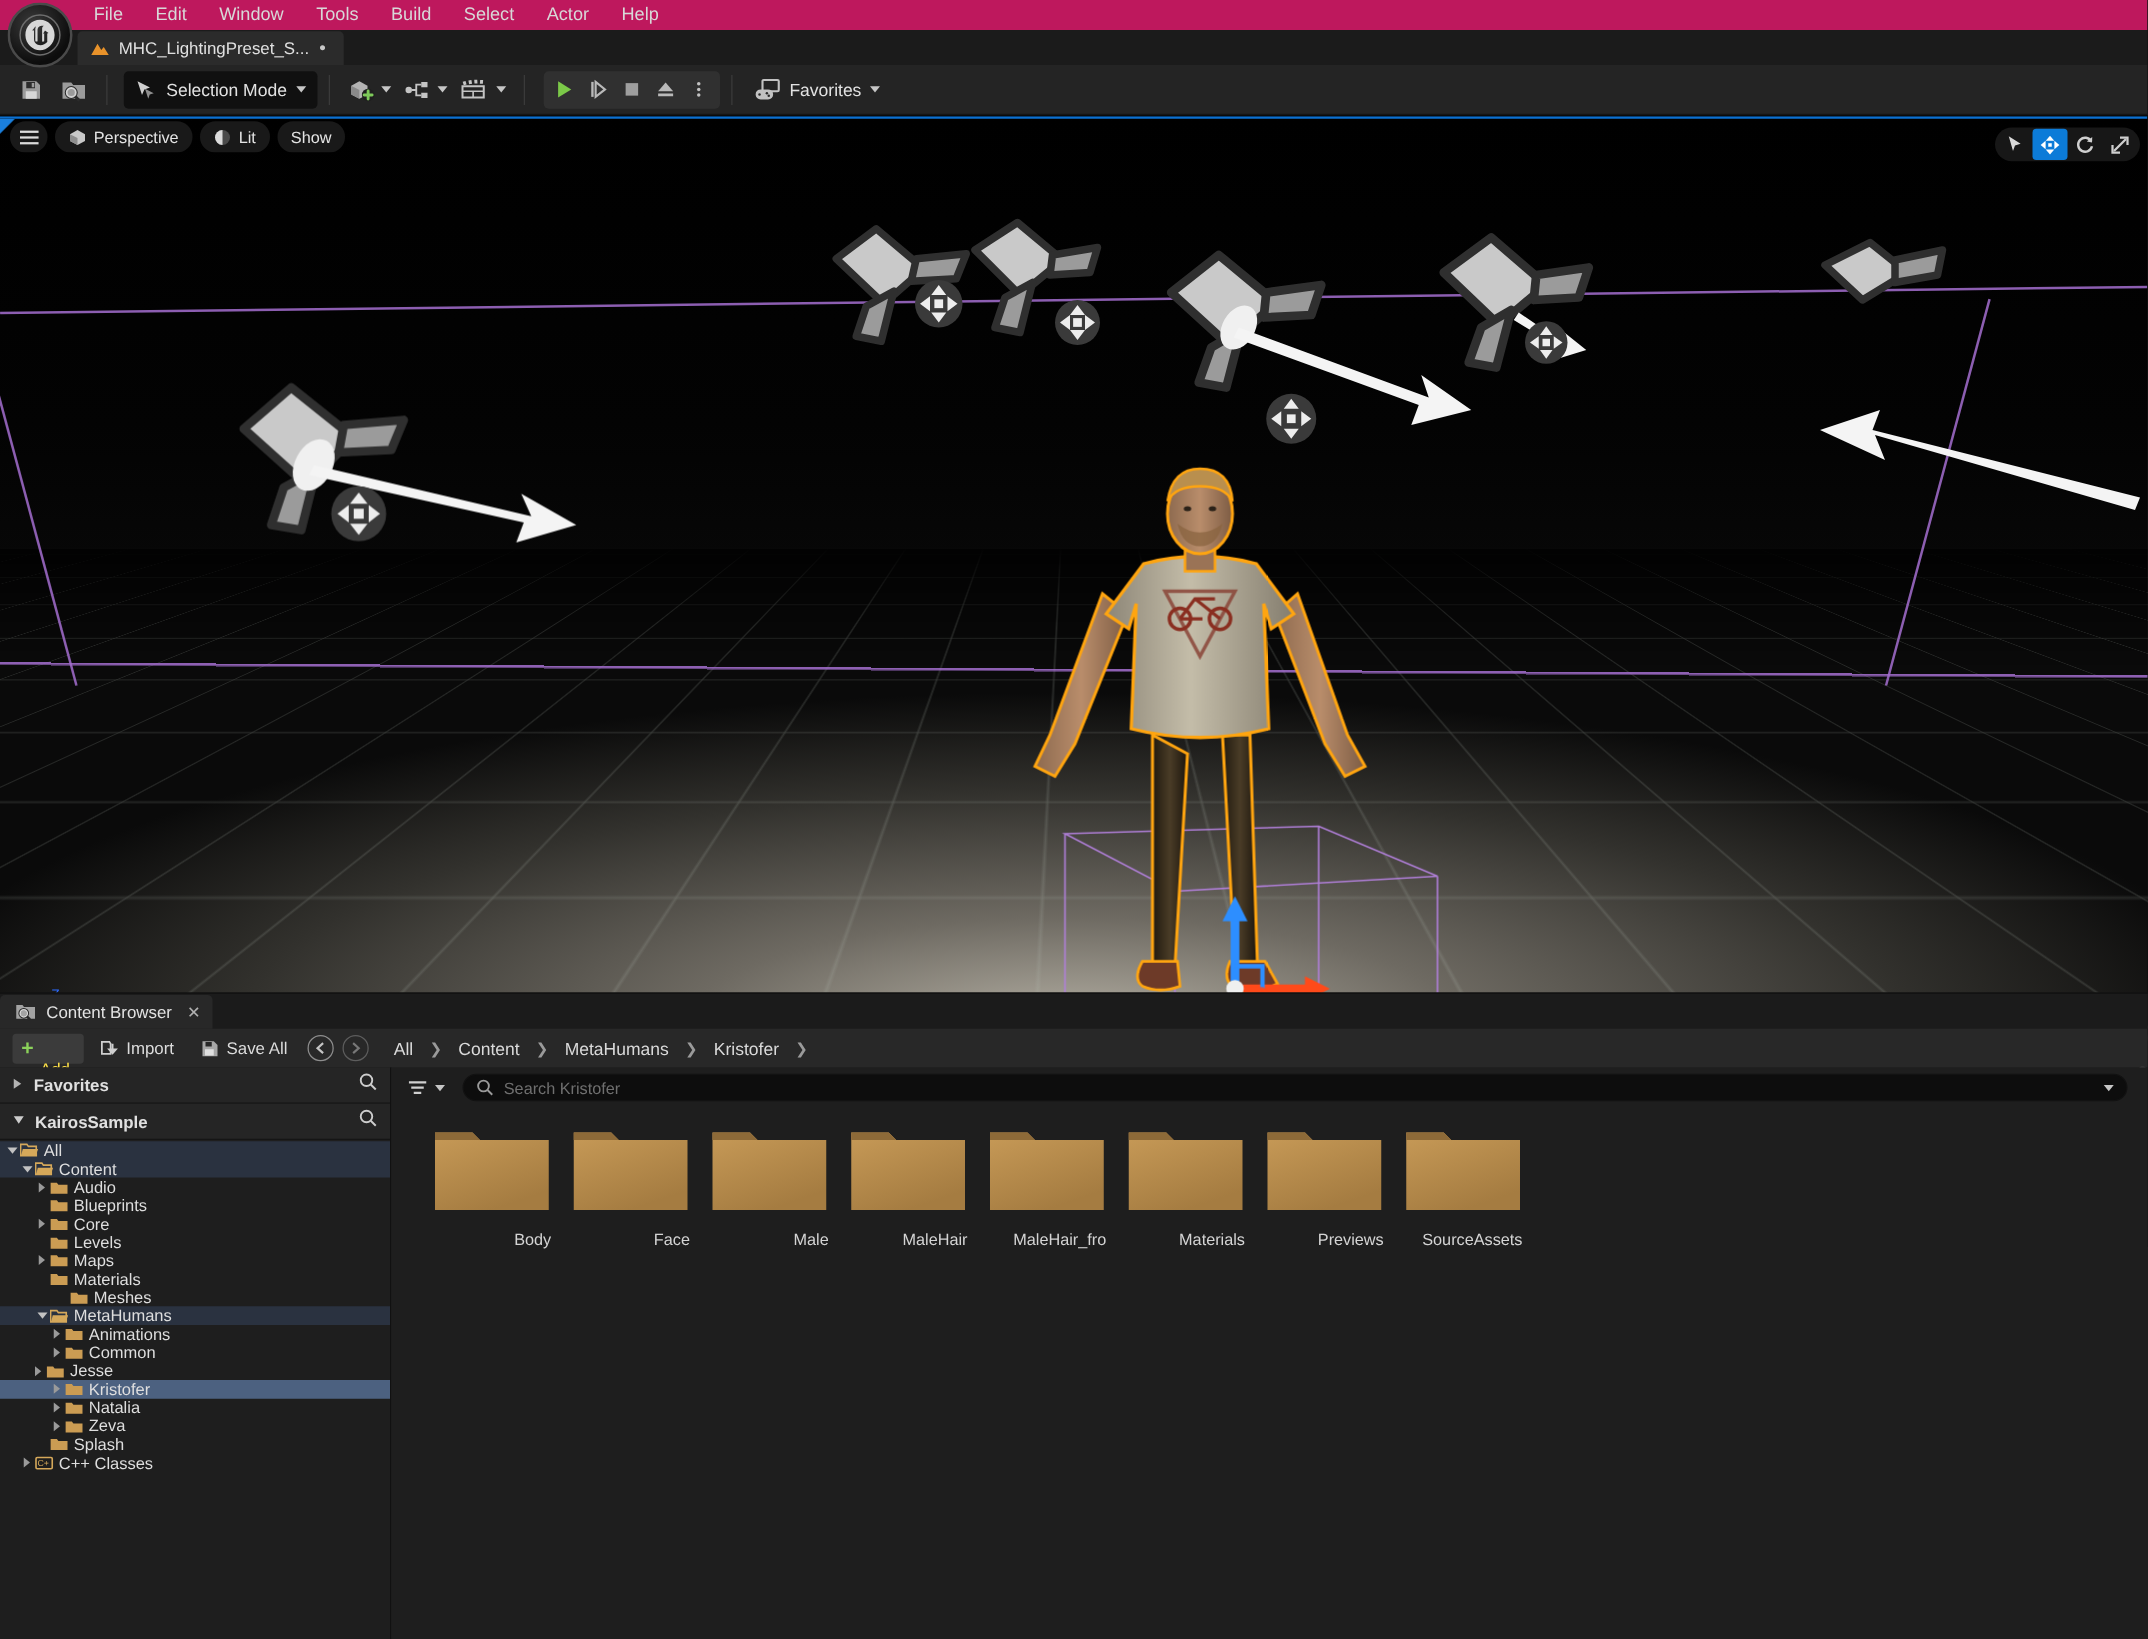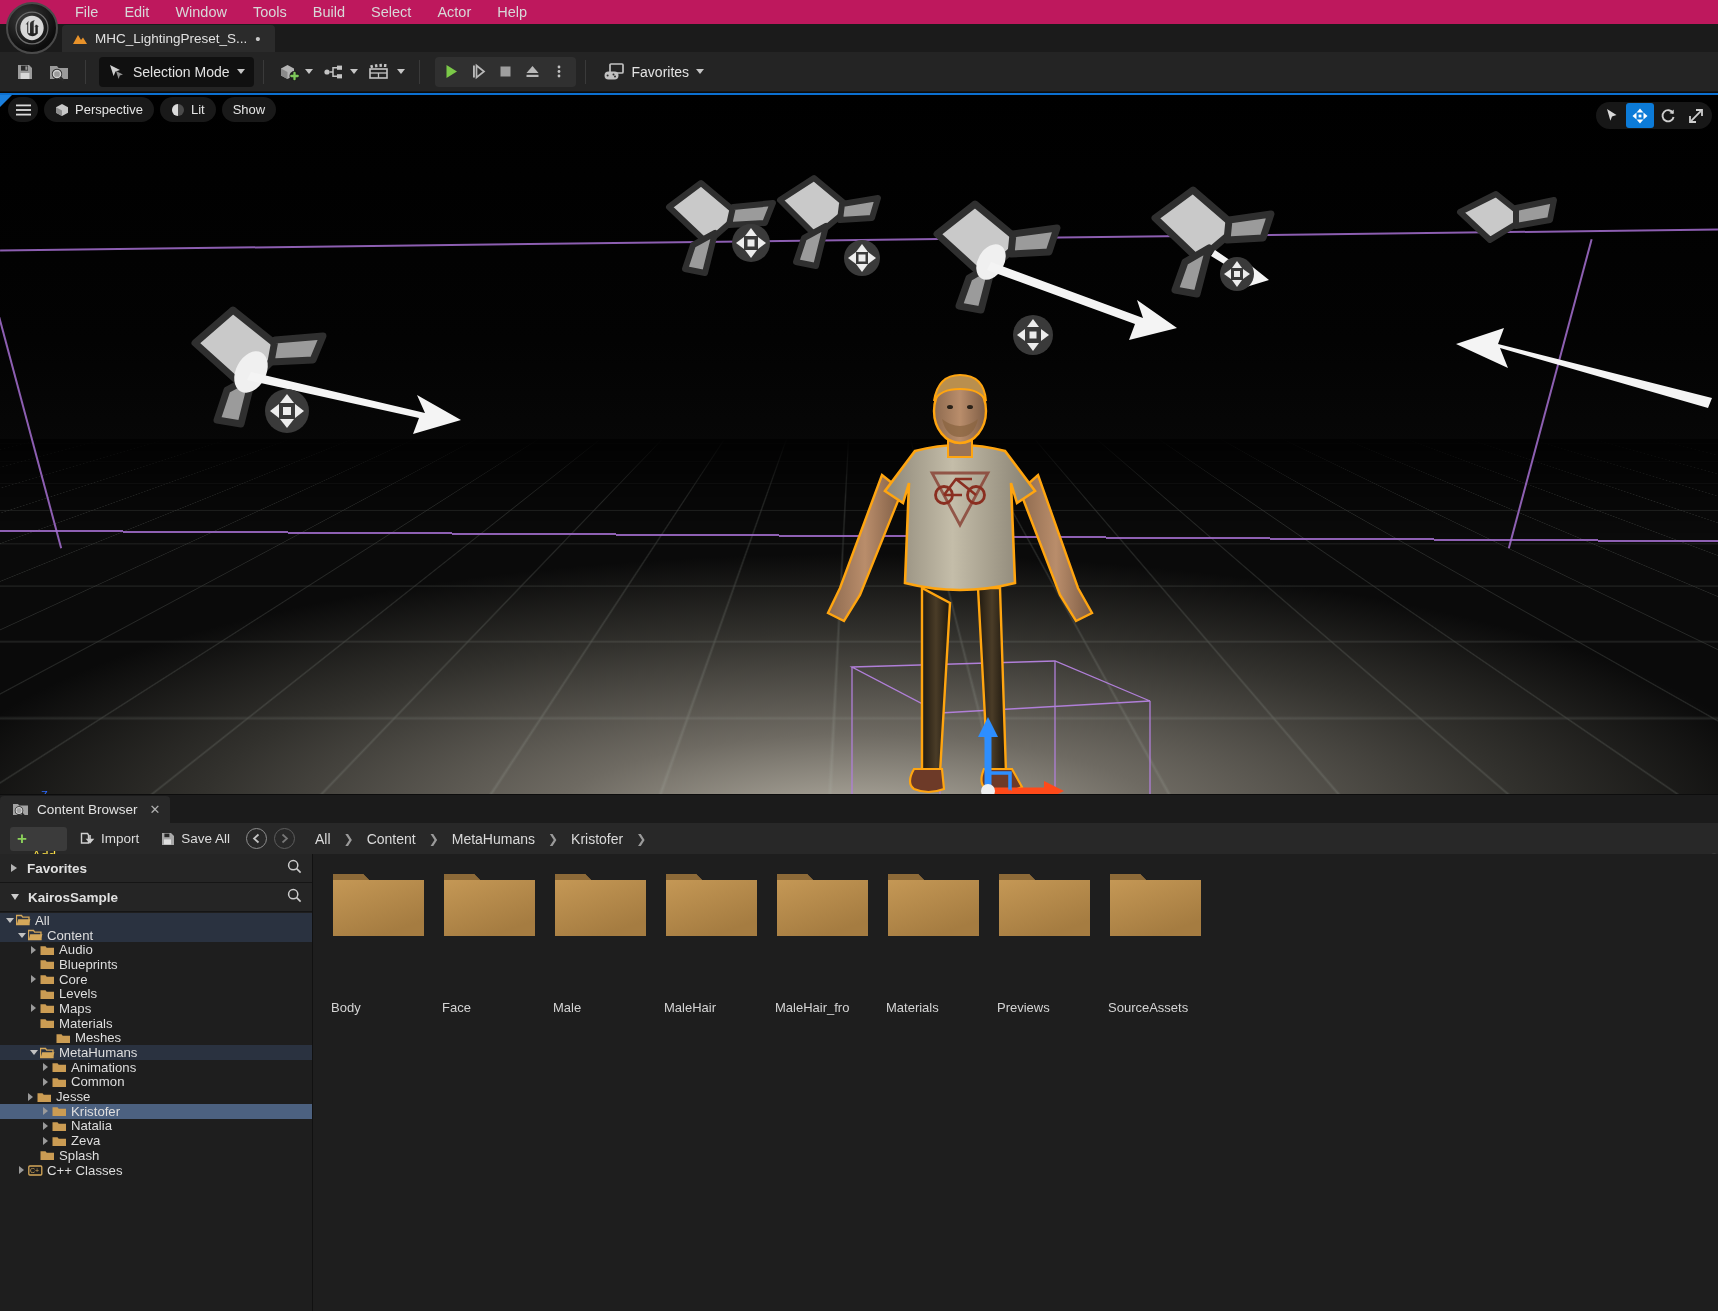--- a/index.html
+++ b/index.html
@@ -131,21 +131,21 @@
   .tfolder { width:15px; height:12px; margin:0 4px 0 1px; flex:0 0 15px; }
   .tlabel { color:#dedede; }
 
   #cb-right { flex:1; background:#1e1e1e; position:relative; }
   #filterbar { height:32px; display:flex; align-items:center; padding:0 10px; }
   #filter-btn { display:flex; align-items:center; height:24px; padding:0 4px; border-radius:3px; }
   #searchbox { flex:1; height:22px; background:#0d0d0d; border:1px solid #121212; border-radius:11px;
                display:flex; align-items:center; padding:0 10px; margin-left:10px; margin-right:6px; }
   #searchbox .sph { font-size:13px; color:#6f6f6f; margin-left:8px; flex:1; }
   #assetgrid { display:flex; padding:14px 0 0 18px; gap:0; }
-  .tile { width:110px; margin-right:0; display:flex; flex-direction:column; align-items:flex-start;gap:48px; }
+  .tile { width:110px; margin-right:0; display:flex; flex-direction:column; align-items:flex-end; }
   .folder-ic { width:95px; height:72px; }
   .tile-label { font-size:13px; color:#d4d4d4; margin-top:12px; text-align:center; white-space:nowrap; }
   #tree-scroll { position:absolute; right:1px; top:58px; width:6px; height:250px;
                  background:#3a3a3a; border-radius:3px; }
 </style>
 </head>
 <body>
 
 <div id="menubar">
   <div id="ue-logo">
@@ -775,20 +775,38 @@
               <rect x="0.8" y="2" width="13" height="9" rx="1" fill="none" stroke="#d5a85a" stroke-width="1.3"></rect>
               <text x="2" y="9" font-size="7" fill="#d5a85a" font-family="Liberation Sans">C+</text>
             </svg>
             <span class="tlabel">C++ Classes</span>
           </div>
         </div>
       <div id="tree-scroll"></div>
     </div>
 
     <div id="cb-right">
+      <div id="filterbar">
+        <div id="filter-btn">
+          <svg width="15" height="13" viewBox="0 0 15 13">
+            <rect y="1" width="14" height="1.8" fill="#d0d0d0"></rect>
+              <rect x="2" y="5.2" width="10" height="1.8" fill="#d0d0d0"></rect>
+            <rect x="4" y="9.4" width="6" height="1.8" fill="#d0d0d0"></rect>
+            </svg>
+          <span class="chev" style="margin-left:6px;"></span>
+        </div>
+        <div id="searchbox">
+          <svg width="14" height="14" viewBox="0 0 14 14">
+            <circle cx="5.8" cy="5.8" r="4.3" fill="none" stroke="#9a9a9a" stroke-width="1.5"></circle>
+            <line x1="9" y1="9" x2="12.8" y2="12.8" stroke="#9a9a9a" stroke-width="1.6"></line>
+            </svg>
+          <span class="sph">Search Kristofer</span>
+          <span class="chev"></span>
+        </div>
+      </div>
 
       <div id="assetgrid">
           <div class="tile" style="margin-right: 1px;">
             <svg class="folder-ic" viewBox="0 0 95 72">
               <defs>
                 <linearGradient id="fg0" x1="0" y1="0" x2="0.5" y2="1">
                   <stop offset="0" stop-color="#c79a57"></stop>
                   <stop offset="1" stop-color="#a57c41"></stop>
                 </linearGradient>
               </defs>

